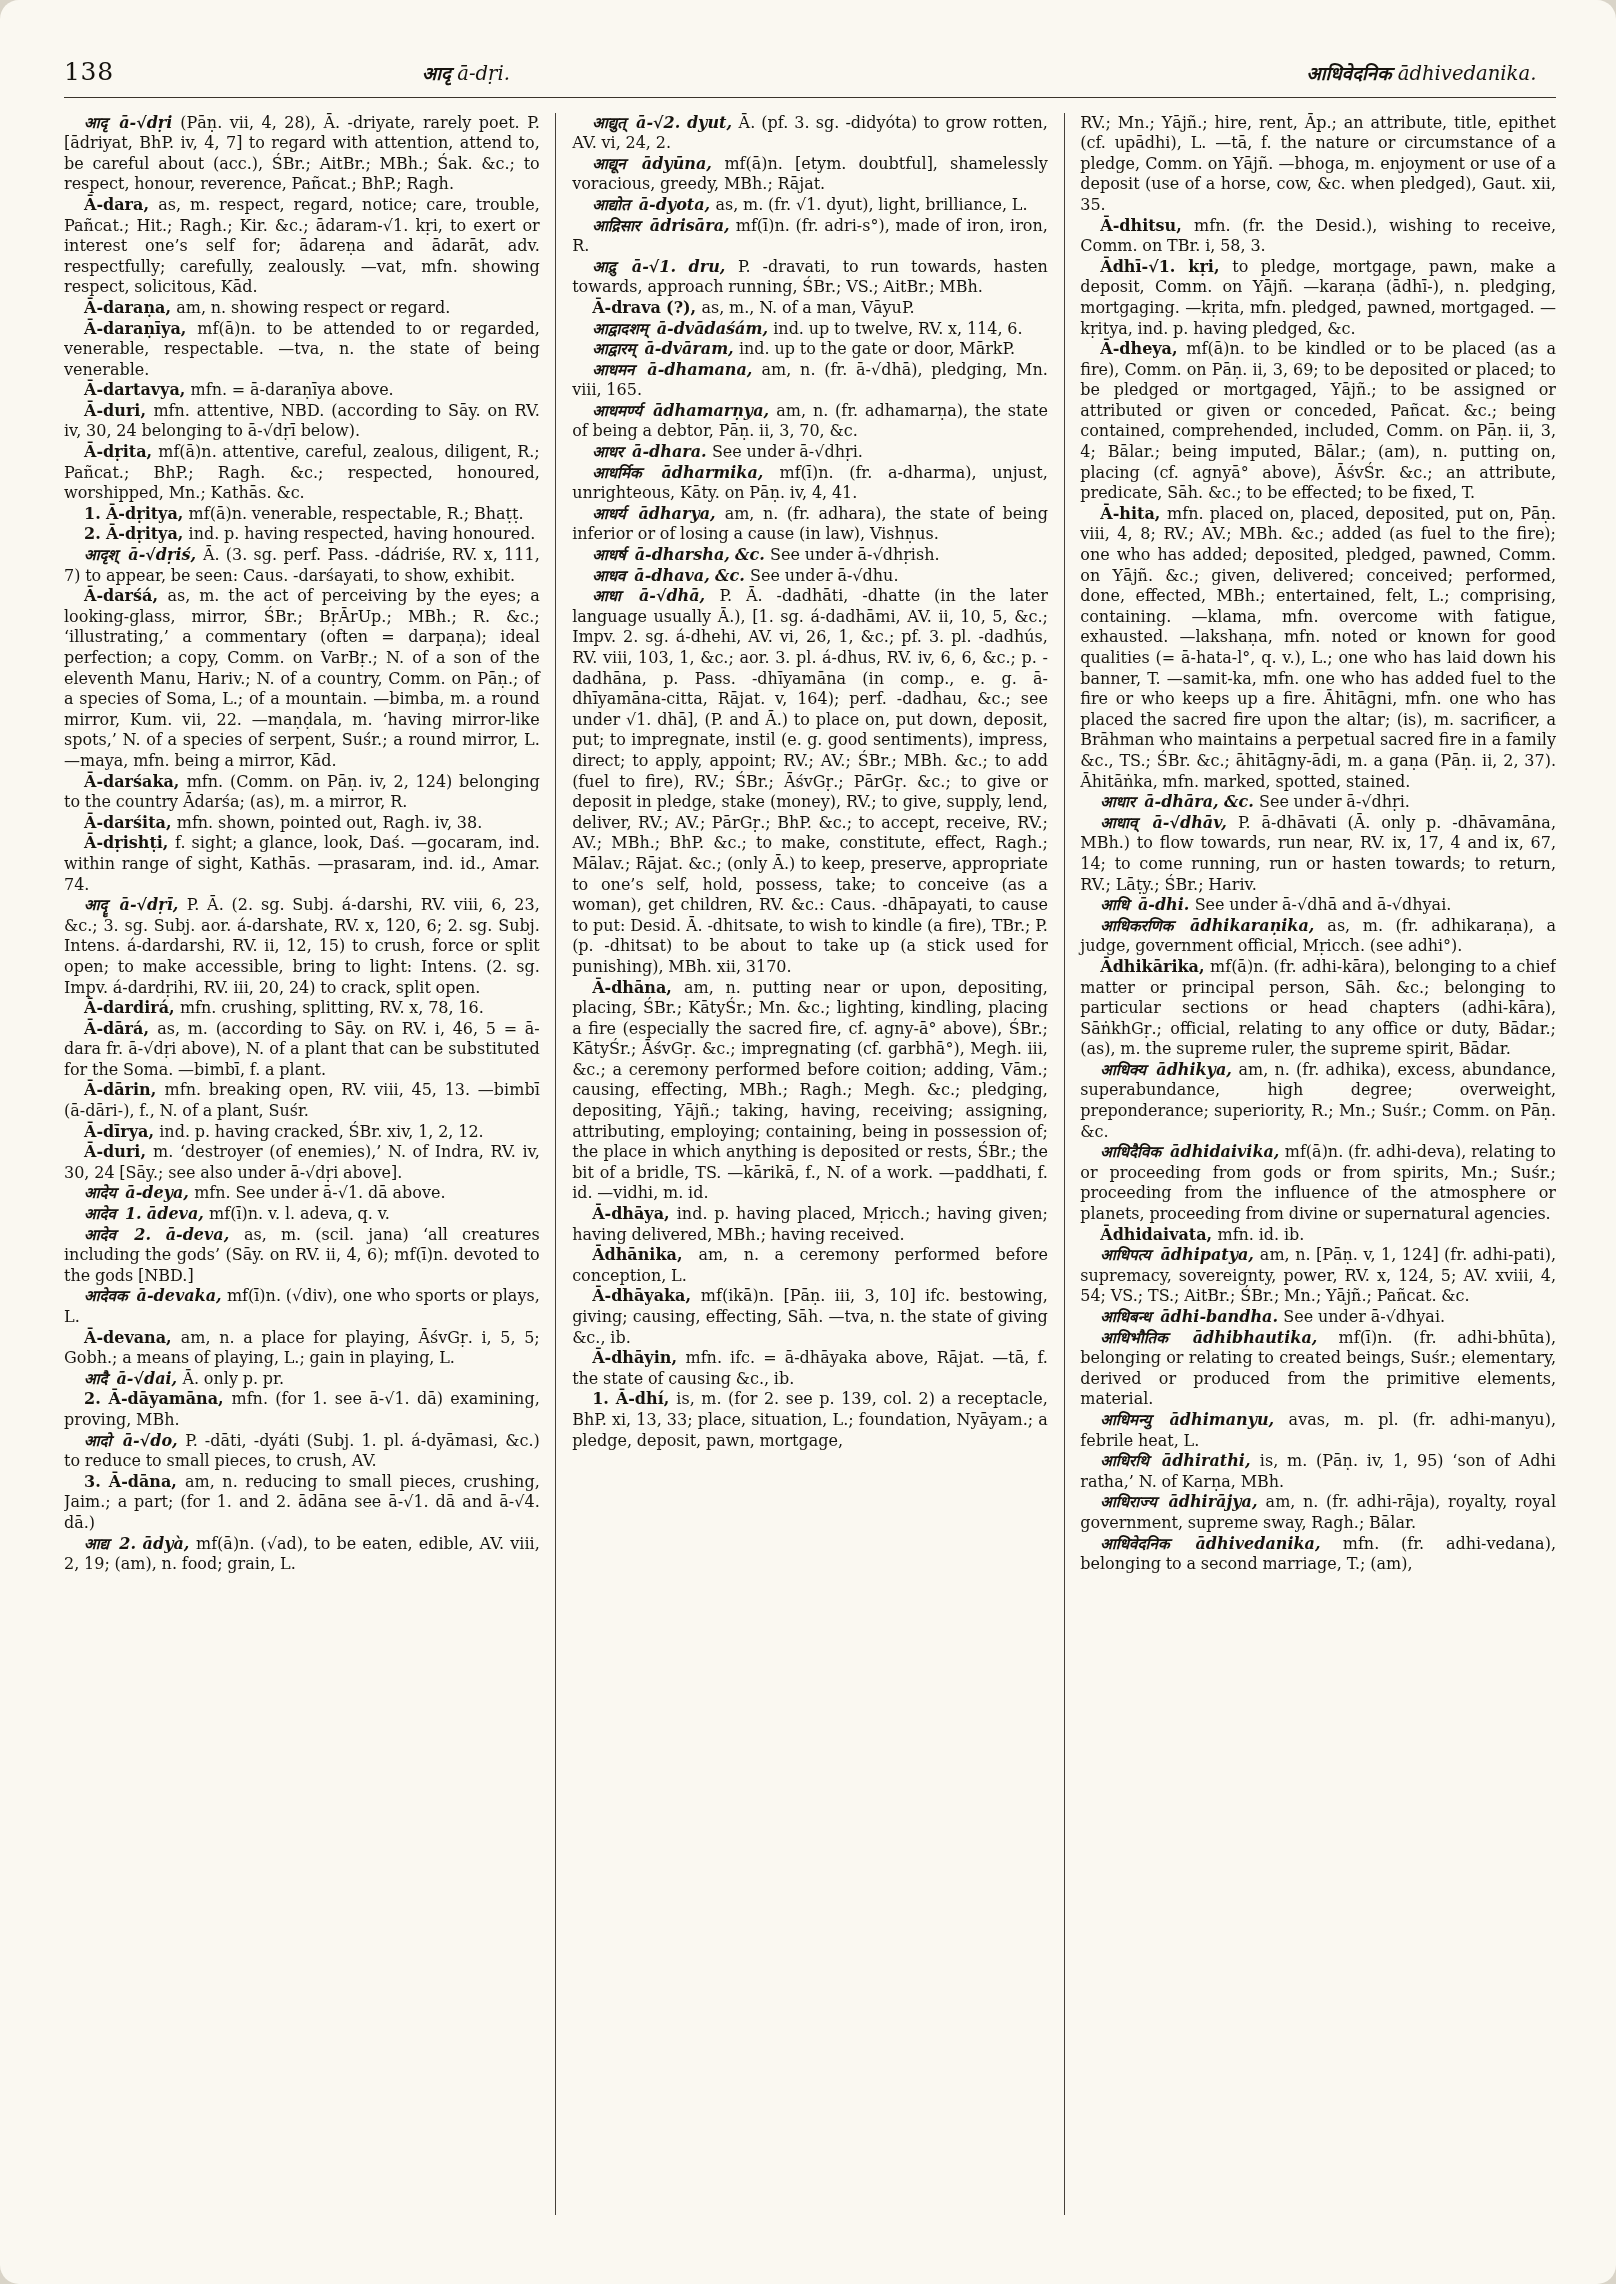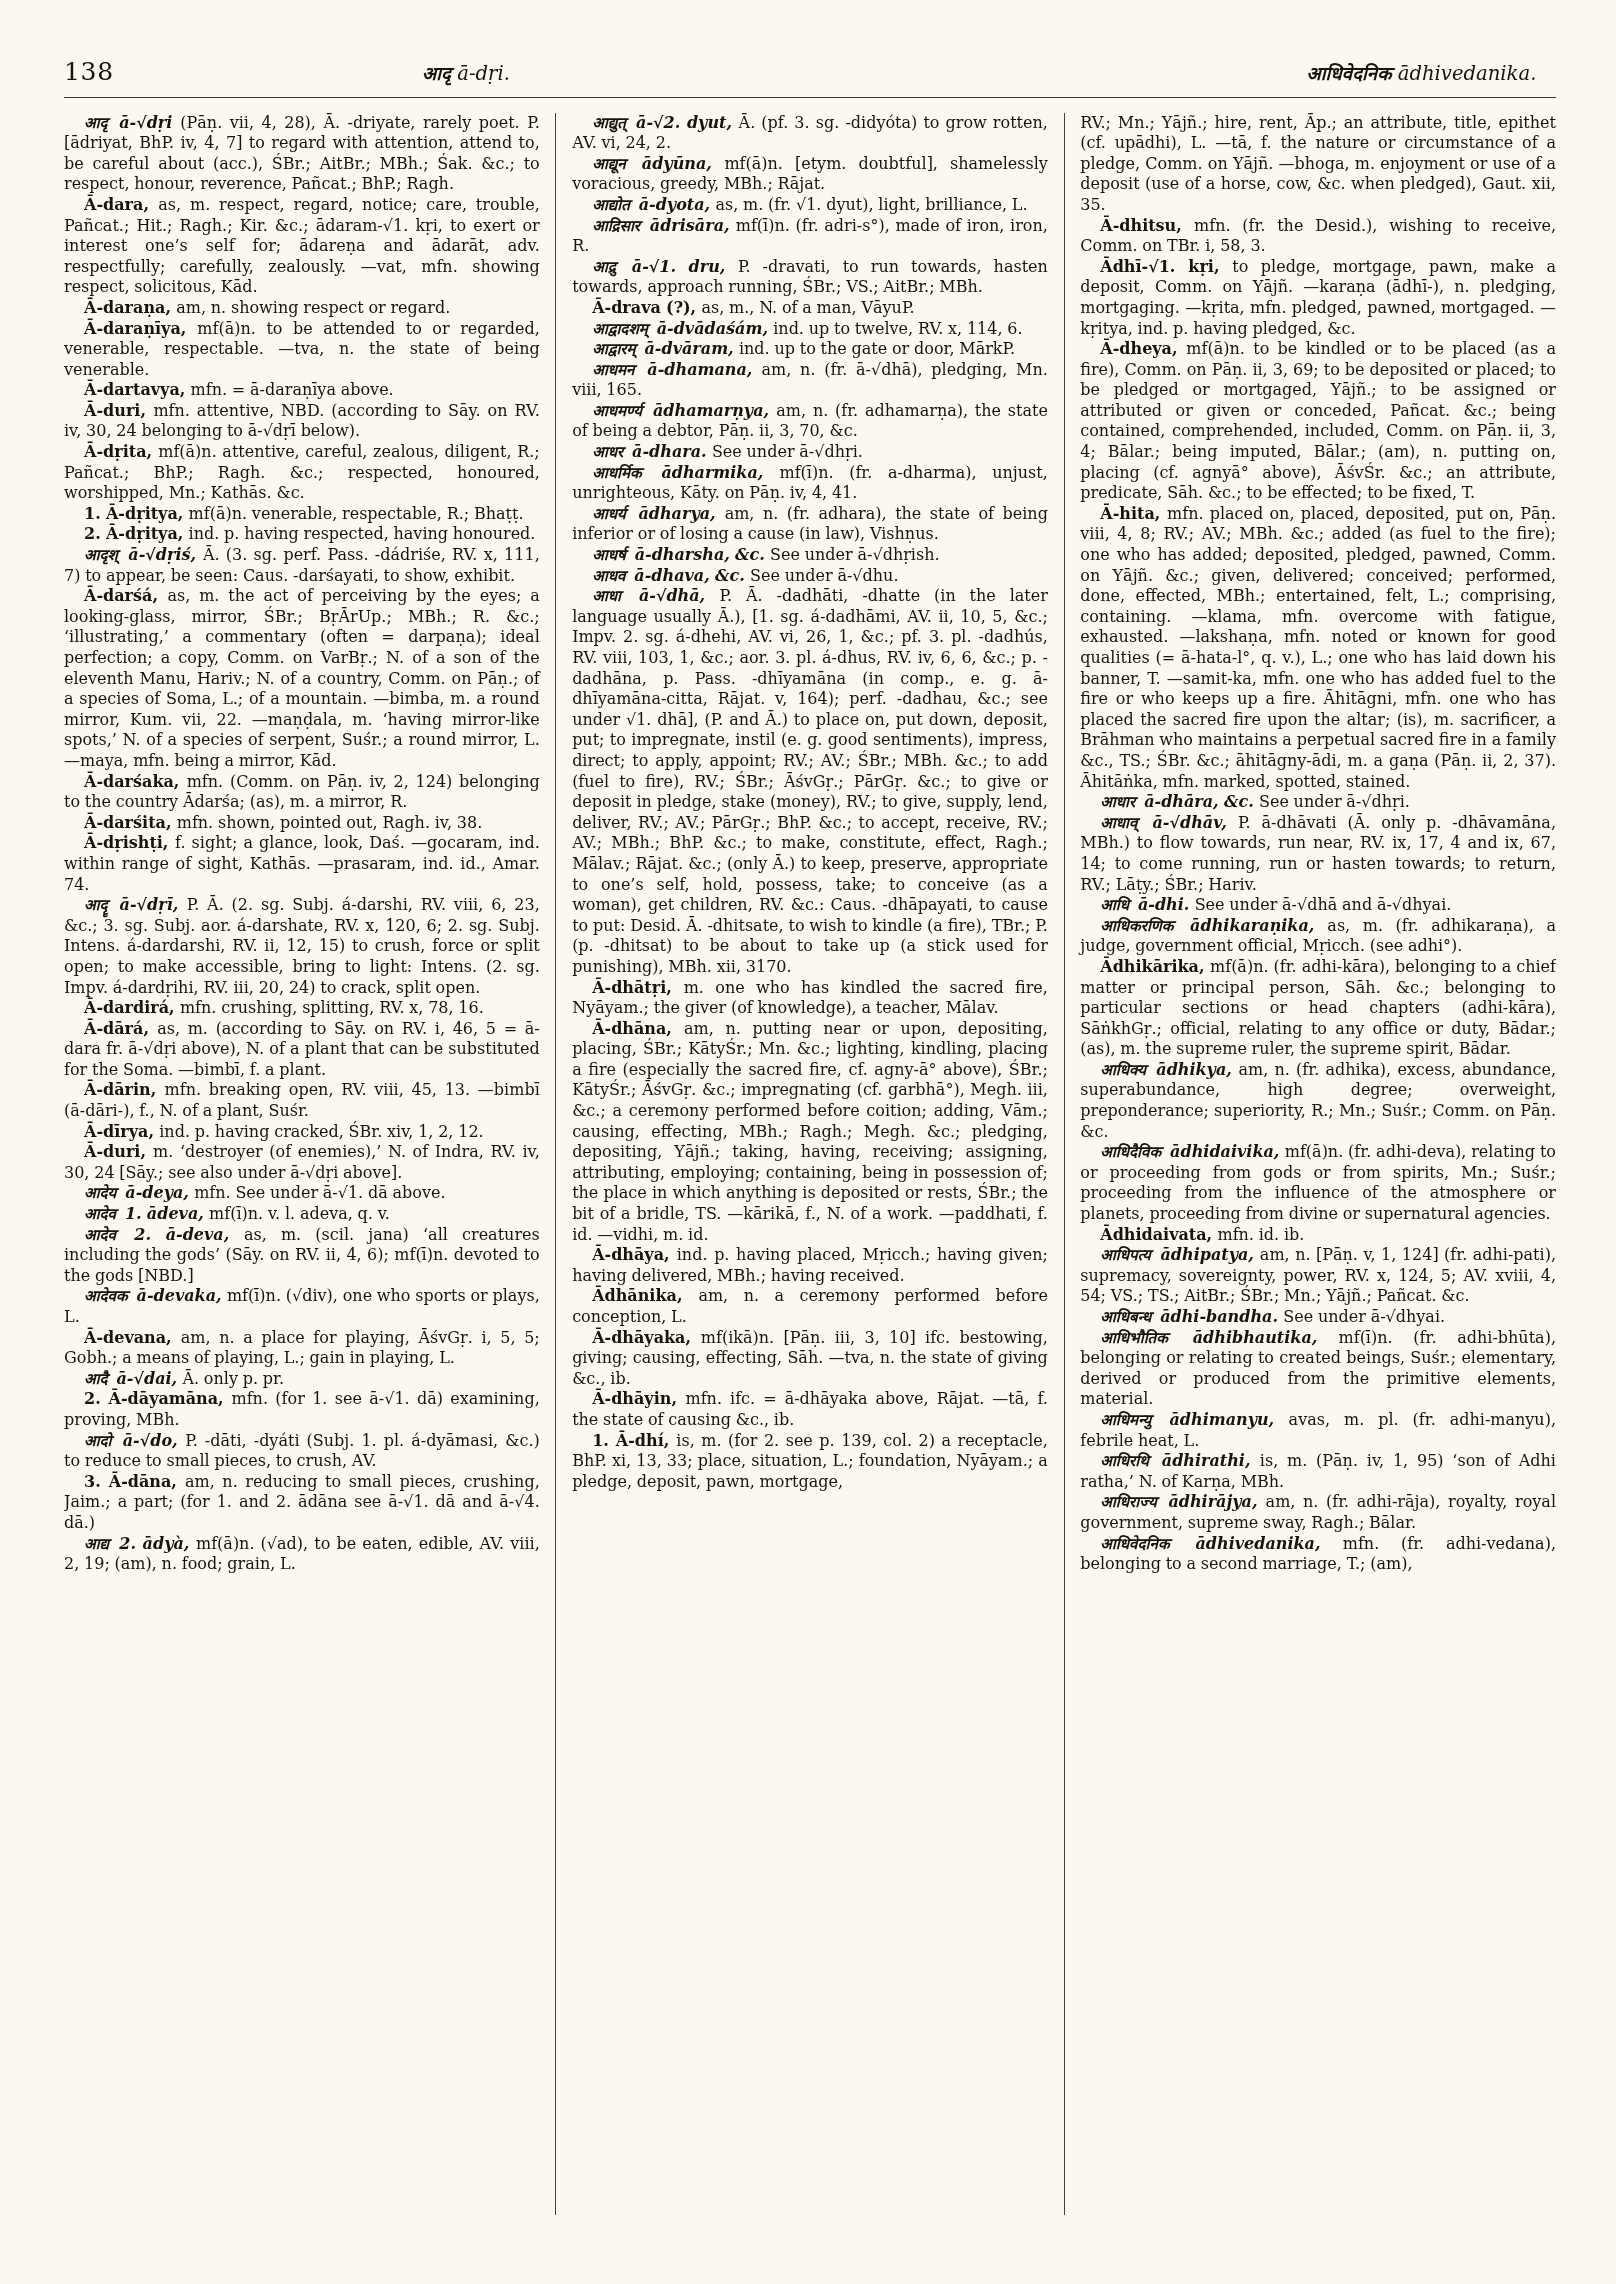--- a/index.html
+++ b/index.html
@@ -1,21 +1,21 @@
 <!DOCTYPE html>
 <html style="font-size:10.4px"><head>
 <meta charset="utf-8">
 <style>
   html,body{margin:0;padding:0;}
   body{background:#d9d4c8;}
   .page{
     width:1616px;height:2284px;margin:0 auto;box-sizing:border-box;
     background:#faf8f1;color:#17140f;
     font-family:"DejaVu Serif","Liberation Serif",serif;
-    padding:57px 60px 33px 64px;position:relative;overflow:hidden;
+    padding:57px 60px 33px 64px;position:relative;overflow:hidden;border-radius:19px;
   }
   .running-head{display:flex;align-items:baseline;height:35px;}
   .pagenum{width:24%;font-size:25px;letter-spacing:0.7px;}
   .rh-first{width:30%;font-size:19.6px;}
   .rh-last{width:46%;font-size:19.6px;text-align:right;padding-right:19.6px;box-sizing:border-box;}
   .translit{font-style:italic;}
   .dev{font-family:"DejaVu Sans","Liberation Sans",sans-serif;font-weight:700;font-size:0.95em;font-style:italic;}
   .rule{border:0;border-top:1.3px solid #3a342b;margin:5.2px 0 14.4px 0;}
   .columns{display:flex;height:2102px;overflow:hidden;}
   .col{flex:1 1 0;min-width:0;padding:0 15.7px;overflow:hidden;box-sizing:border-box;}
@@ -90,21 +90,20 @@
         <p class="entry"><span class="dev">आद्वादशम् </span><span class="head it">ā-dvādaśám, </span><span class="body-text">ind. up to twelve, RV. x, 114, 6.</span></p>
         <p class="entry"><span class="dev">आद्वारम् </span><span class="head it">ā-dvāram, </span><span class="body-text">ind. up to the gate or door, MārkP.</span></p>
         <p class="entry"><span class="dev">आधमन </span><span class="head it">ā-dhamana, </span><span class="body-text">am, n. (fr. ā-√dhā), pledging, Mn. viii, 165.</span></p>
         <p class="entry"><span class="dev">आधमर्ण्य </span><span class="head it">ādhamarṇya, </span><span class="body-text">am, n. (fr. adhamarṇa), the state of being a debtor, Pāṇ. ii, 3, 70, &amp;c.</span></p>
         <p class="entry"><span class="dev">आधर </span><span class="head it">ā-dhara. </span><span class="body-text">See under ā-√dhṛi.</span></p>
         <p class="entry"><span class="dev">आधर्मिक </span><span class="head it">ādharmika, </span><span class="body-text">mf(ī)n. (fr. a-dharma), unjust, unrighteous, Kāty. on Pāṇ. iv, 4, 41.</span></p>
         <p class="entry"><span class="dev">आधर्य </span><span class="head it">ādharya, </span><span class="body-text">am, n. (fr. adhara), the state of being inferior or of losing a cause (in law), Vishṇus.</span></p>
         <p class="entry"><span class="dev">आधर्ष </span><span class="head it">ā-dharsha, &amp;c. </span><span class="body-text">See under ā-√dhṛish.</span></p>
         <p class="entry"><span class="dev">आधव </span><span class="head it">ā-dhava, &amp;c. </span><span class="body-text">See under ā-√dhu.</span></p>
         <p class="entry"><span class="dev">आधा </span><span class="head it">ā-√dhā, </span><span class="body-text">P. Ā. -dadhāti, -dhatte (in the later language usually Ā.), [1. sg. á-dadhāmi, AV. ii, 10, 5, &amp;c.; Impv. 2. sg. á-dhehi, AV. vi, 26, 1, &amp;c.; pf. 3. pl. -dadhús, RV. viii, 103, 1, &amp;c.; aor. 3. pl. á-dhus, RV. iv, 6, 6, &amp;c.; p. -dadhāna, p. Pass. -dhīyamāna (in comp., e. g. ā-dhīyamāna-citta, Rājat. v, 164); perf. -dadhau, &amp;c.; see under √1. dhā], (P. and Ā.) to place on, put down, deposit, put; to impregnate, instil (e. g. good sentiments), impress, direct; to apply, appoint; RV.; AV.; ŚBr.; MBh. &amp;c.; to add (fuel to fire), RV.; ŚBr.; ĀśvGṛ.; PārGṛ. &amp;c.; to give or deposit in pledge, stake (money), RV.; to give, supply, lend, deliver, RV.; AV.; PārGṛ.; BhP. &amp;c.; to accept, receive, RV.; AV.; MBh.; BhP. &amp;c.; to make, constitute, effect, Ragh.; Mālav.; Rājat. &amp;c.; (only Ā.) to keep, preserve, appropriate to one’s self, hold, possess, take; to conceive (as a woman), get children, RV. &amp;c.: Caus. -dhāpayati, to cause to put: Desid. Ā. -dhitsate, to wish to kindle (a fire), TBr.; P. (p. -dhitsat) to be about to take up (a stick used for punishing), MBh. xii, 3170.</span></p>
-        <p class="entry"><span class="head">Ā-dhātṛi, </span><span class="body-text">m. one who has kindled the sacred fire, Nyāyam.; the giver (of knowledge), a teacher, Mālav.</span></p>
         <p class="entry"><span class="head">Ā-dhāna, </span><span class="body-text">am, n. putting near or upon, depositing, placing, ŚBr.; KātyŚr.; Mn. &amp;c.; lighting, kindling, placing a fire (especially the sacred fire, cf. agny-ā° above), ŚBr.; KātyŚr.; ĀśvGṛ. &amp;c.; impregnating (cf. garbhā°), Megh. iii, &amp;c.; a ceremony performed before coition; adding, Vām.; causing, effecting, MBh.; Ragh.; Megh. &amp;c.; pledging, depositing, Yājñ.; taking, having, receiving; assigning, attributing, employing; containing, being in possession of; the place in which anything is deposited or rests, ŚBr.; the bit of a bridle, TS. —kārikā, f., N. of a work. —paddhati, f. id. —vidhi, m. id.</span></p>
         <p class="entry"><span class="head">Ā-dhāya, </span><span class="body-text">ind. p. having placed, Mṛicch.; having given; having delivered, MBh.; having received.</span></p>
         <p class="entry"><span class="head">Ādhānika, </span><span class="body-text">am, n. a ceremony performed before conception, L.</span></p>
         <p class="entry"><span class="head">Ā-dhāyaka, </span><span class="body-text">mf(ikā)n. [Pāṇ. iii, 3, 10] ifc. bestowing, giving; causing, effecting, Sāh. —tva, n. the state of giving &amp;c., ib.</span></p>
         <p class="entry"><span class="head">Ā-dhāyin, </span><span class="body-text">mfn. ifc. = ā-dhāyaka above, Rājat. —tā, f. the state of causing &amp;c., ib.</span></p>
         <p class="entry"><span class="head">1. Ā-dhí, </span><span class="body-text">is, m. (for 2. see p. 139, col. 2) a receptacle, BhP. xi, 13, 33; place, situation, L.; foundation, Nyāyam.; a pledge, deposit, pawn, mortgage,</span></p>
       </div>
     <div class="col">
         <p class="entry cont"><span class="body-text">RV.; Mn.; Yājñ.; hire, rent, Āp.; an attribute, title, epithet (cf. upādhi), L. —tā, f. the nature or circumstance of a pledge, Comm. on Yājñ. —bhoga, m. enjoyment or use of a deposit (use of a horse, cow, &amp;c. when pledged), Gaut. xii, 35.</span></p>
         <p class="entry"><span class="head">Ā-dhitsu, </span><span class="body-text">mfn. (fr. the Desid.), wishing to receive, Comm. on TBr. i, 58, 3.</span></p>

